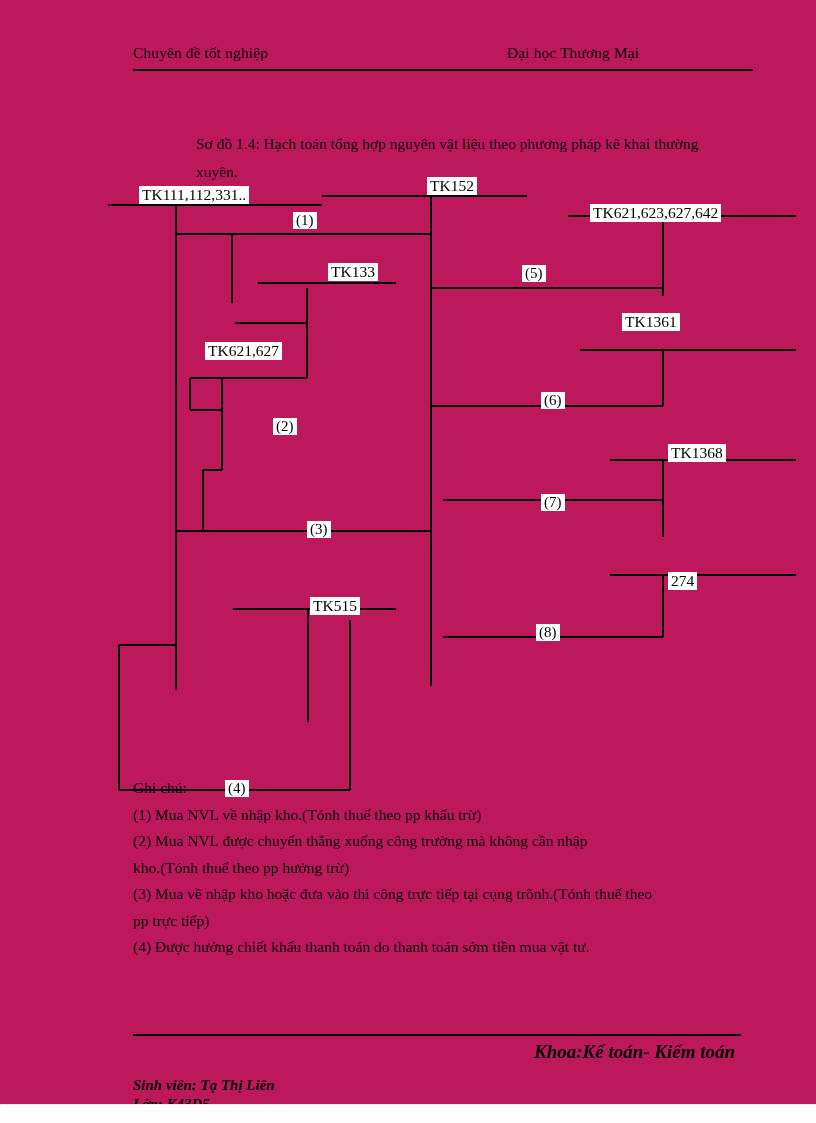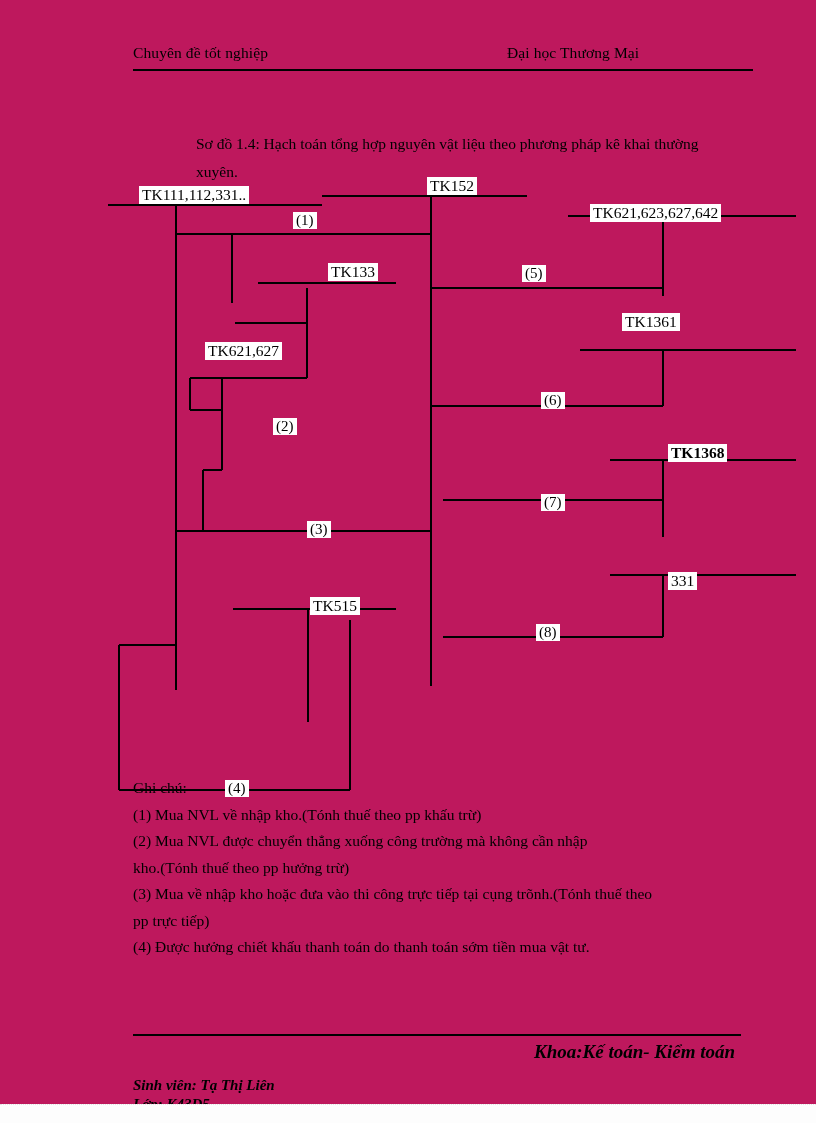--- a/index.html
+++ b/index.html
@@ -234,23 +234,23 @@
     <div class="acct-label" style="left:427px; top:177px;">TK152</div>
 
     <div class="acct-label" style="left:590px; top:204px;">TK621,623,627,642</div>
 
     <div class="acct-label" style="left:307px; top:263px;margin-left:21px;">TK133</div>
 
     <div class="acct-label" style="left:622px; top:313px;">TK1361</div>
 
     <div class="acct-label" style="left:205px; top:342px;">TK621,627</div>
 
-    <div class="acct-label" style="left:668px; top:444px;font-weight:bold;">TK1368</div>
-
-    <div class="acct-label" style="left:668px; top:572px;">331</div>
+    <div class="acct-label" style="left:668px; top:444px;">TK1368</div>
+
+    <div class="acct-label" style="left:668px; top:572px;">274</div>
 
     <div class="acct-label" style="left:310px; top:597px;">TK515</div>
 
     <div class="flow-num" style="left:293px; top:212px;">(1)</div>
 
     <div class="flow-num" style="left:273px; top:418px;">(2)</div>
 
     <div class="flow-num" style="left:307px; top:521px;">(3)</div>
 
     <div class="flow-num" style="left:225px; top:780px;">(4)</div>

